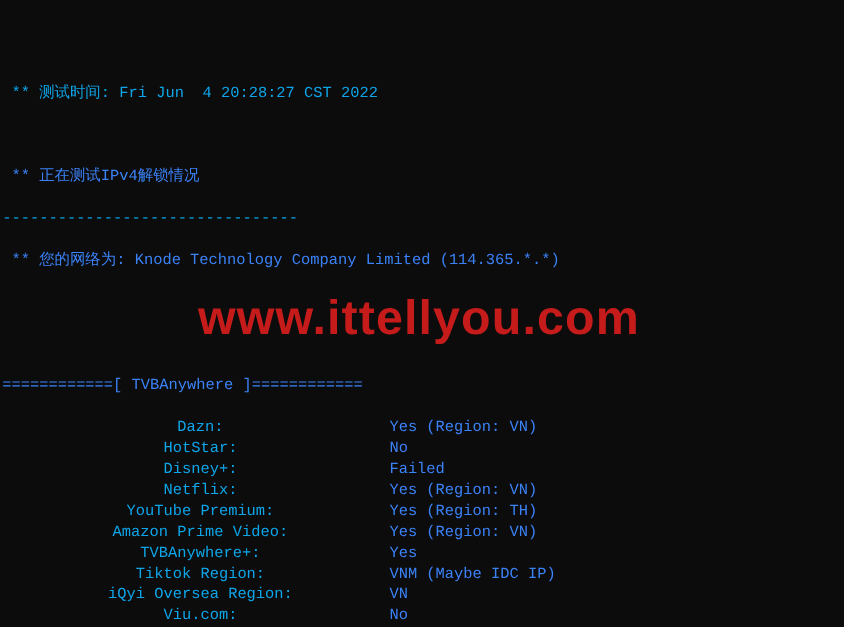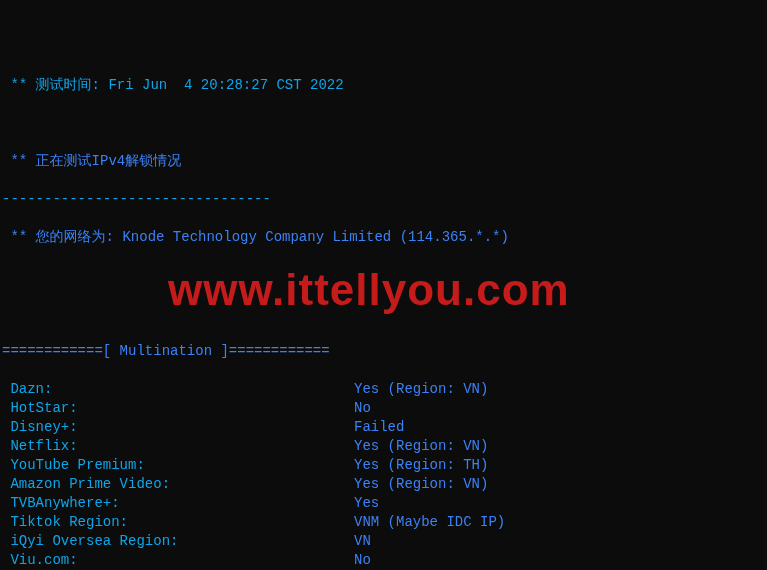--- a/index.html
+++ b/index.html
@@ -15,45 +15,45 @@
     overflow: hidden;
     position: relative;
     white-space: pre;
   }
   .green { color: #3b82f6; }
   .red { color: #3b82f6; }
   .white { color: #0ea5e9; }
   .watermark {
     position: absolute;
     top: 280px;
-    left: 168px;
+    left: 180px;
     font-family: Arial, sans-serif;
     font-size: 44px;
     font-weight: bold;
     color: rgba(231, 30, 30, 0.85);
     letter-spacing: 1px;
     pointer-events: none;
     z-index: 100;
   }
   .line { padding-left: 2px; }
-  .service { display: inline-block; width: 352px; }
+  .service { display: inline-block; width: 352px; text-align: center; }
 </style>
 </head>
 <body>
 
 
 
 <div class="line"><span class="white"> ** 测试时间: </span><span class="white">Fri Jun  4 20:28:27 CST 2022</span></div>
 <div class="line"> </div>
 <div class="line green"> ** 正在测试IPv4解锁情况</div>
 <div class="line white">--------------------------------</div>
 <div class="line"><span class="green"> ** 您的网络为: </span><span class="green">Knode Technology Company Limited (114.365.*.*)</span></div>
 <div class="line"> </div>
 <div class="line"> </div>
-<div class="line green">============[ Multination ]============</div>
+<div class="line green">============[ TVBAnywhere ]============</div>
 <div id="multination-rows"><div class="line"><span class="service white"> Dazn:</span><span class="green">Yes (Region: VN)</span></div><div class="line"><span class="service white"> HotStar:</span><span class="red">No</span></div><div class="line"><span class="service white"> Disney+:</span><span class="red">Failed</span></div><div class="line"><span class="service white"> Netflix:</span><span class="green">Yes (Region: VN)</span></div><div class="line"><span class="service white"> YouTube Premium:</span><span class="green">Yes (Region: TH)</span></div><div class="line"><span class="service white"> Amazon Prime Video:</span><span class="green">Yes (Region: VN)</span></div><div class="line"><span class="service white"> TVBAnywhere+:</span><span class="green">Yes</span></div><div class="line"><span class="service white"> Tiktok Region:</span><span class="green">VNM (Maybe IDC IP)</span></div><div class="line"><span class="service white"> iQyi Oversea Region:</span><span class="green">VN</span></div><div class="line"><span class="service white"> Viu.com:</span><span class="red">No</span></div></div>
 
 
 
 
 
 
 <div class="watermark">www.ittellyou.com</div>
 
 

